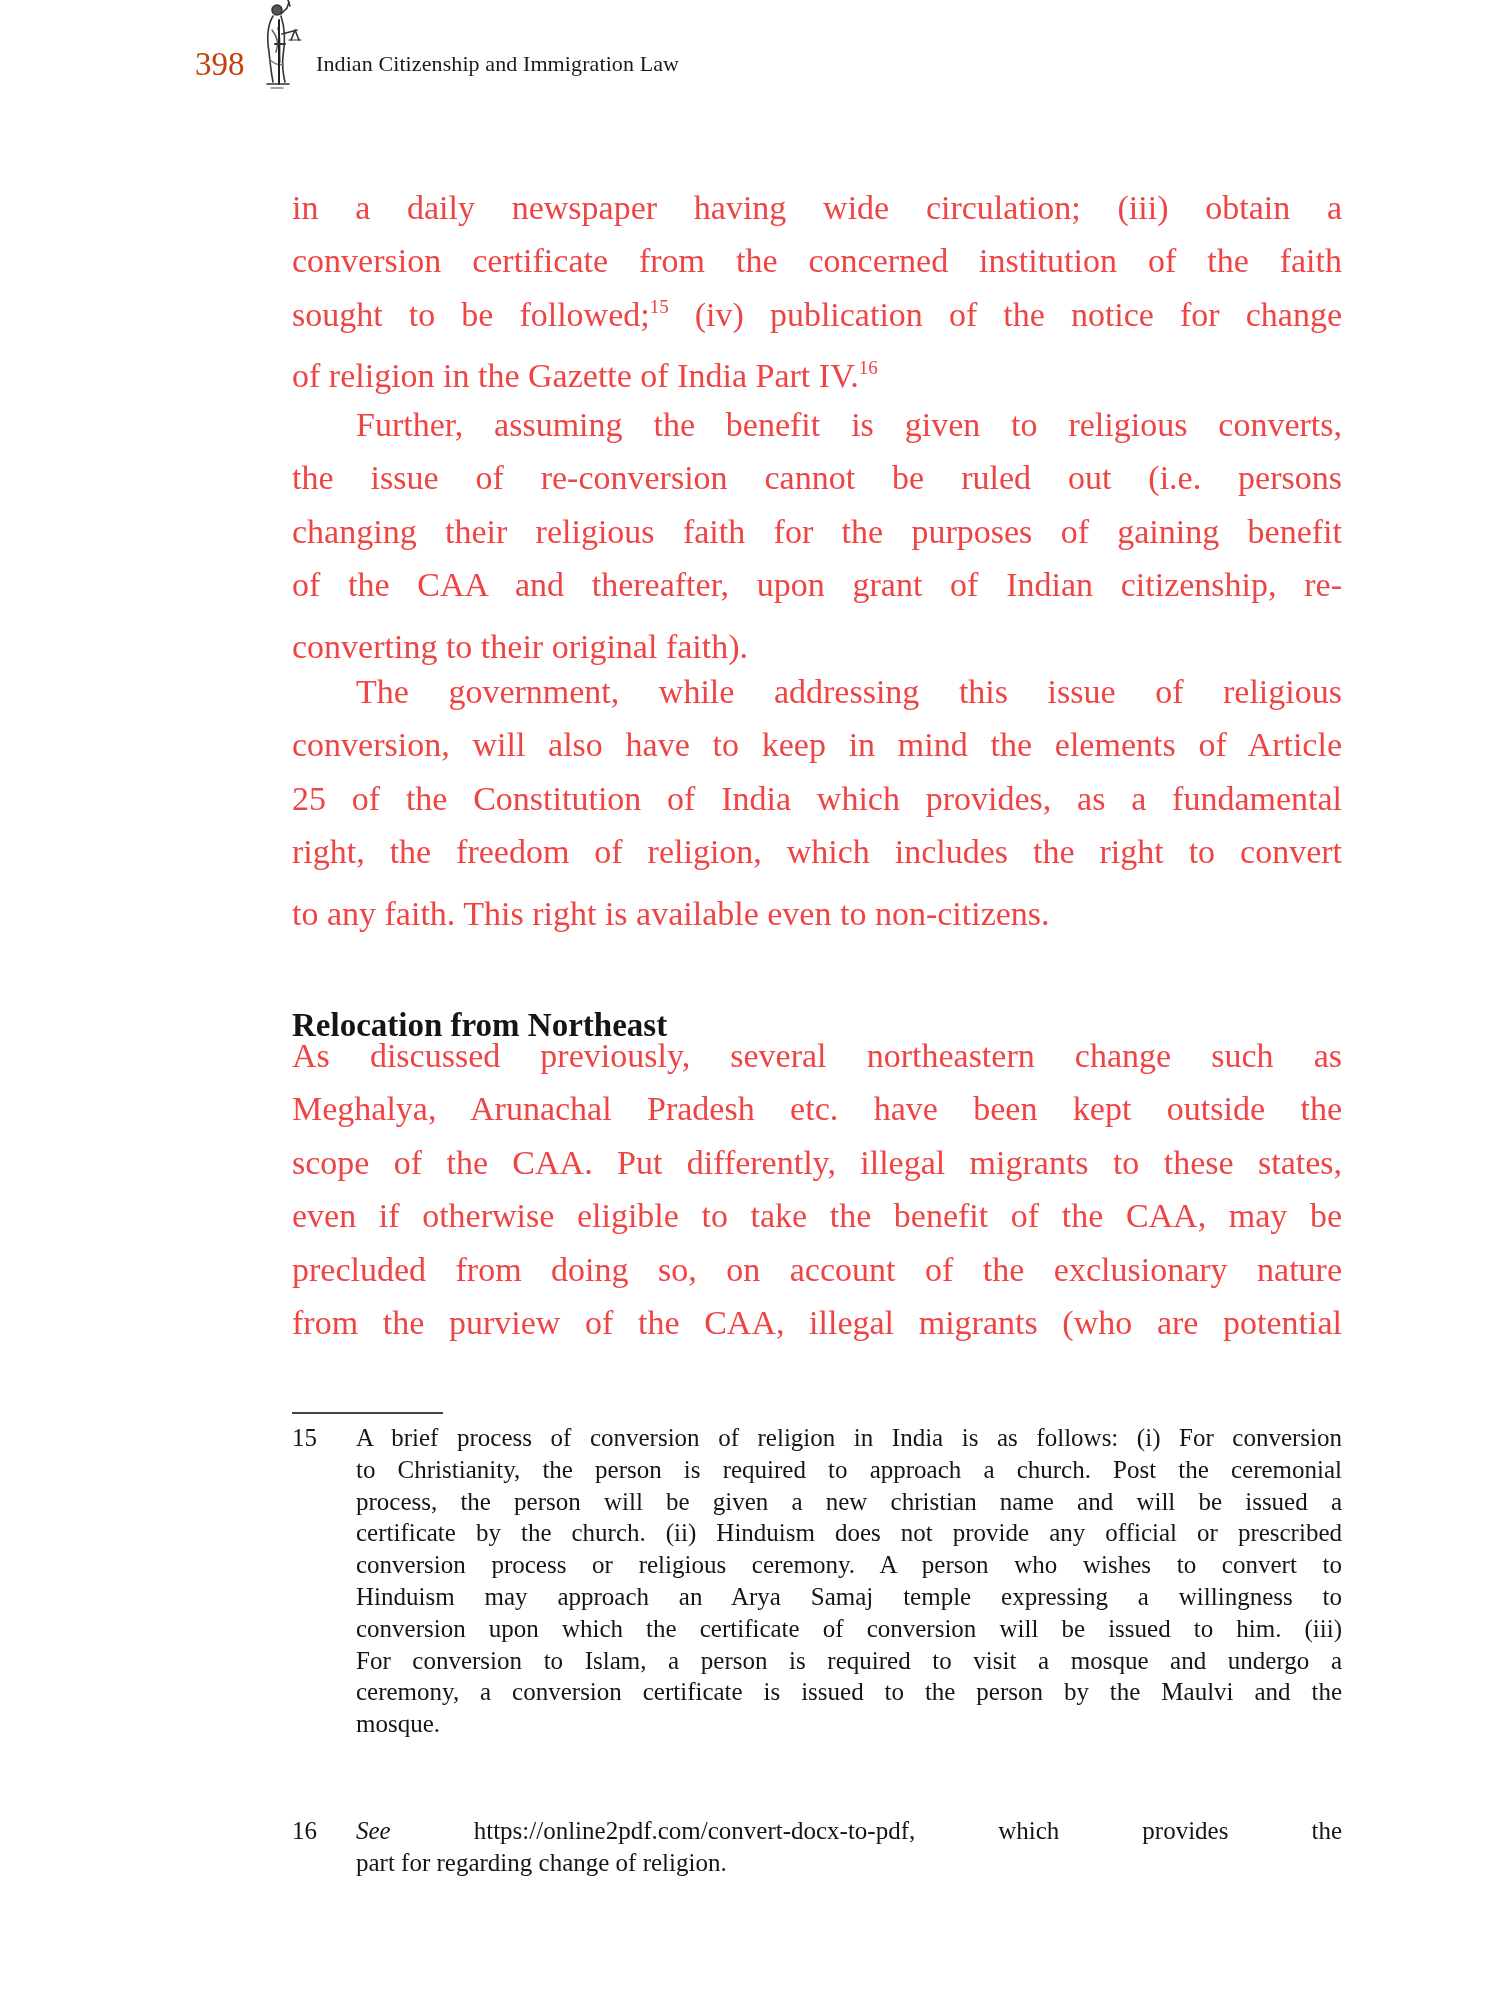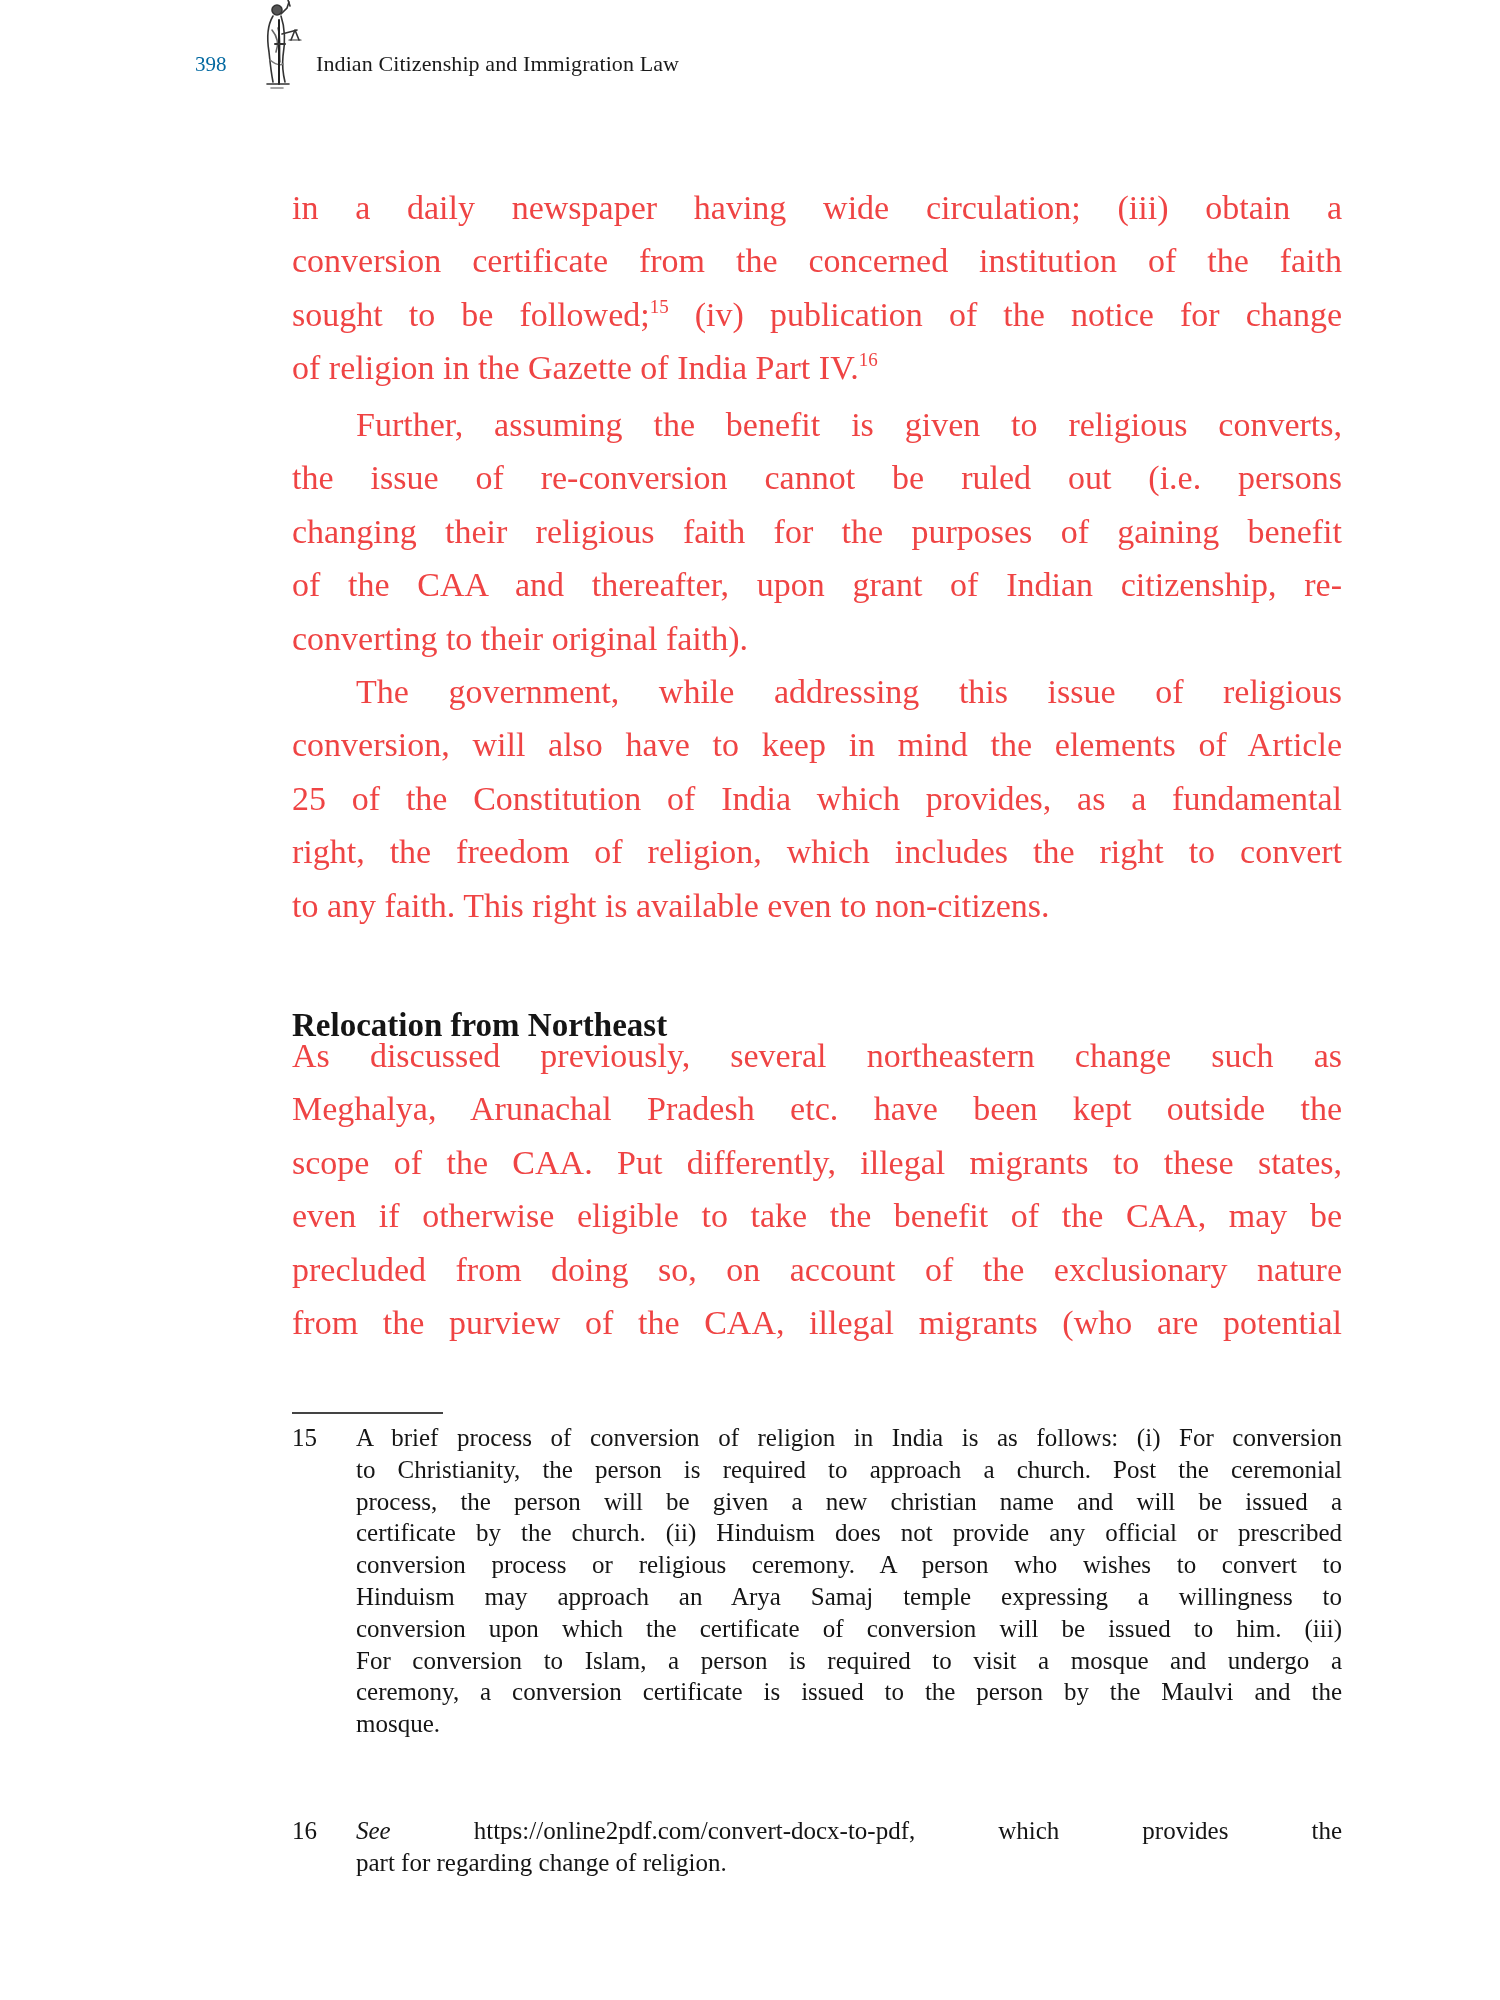--- a/index.html
+++ b/index.html
@@ -19,23 +19,23 @@
       position: absolute;
       left: 195px;
       top: 0;
       height: 110px;
       width: 700px;
     }
     .page-number {
       position: absolute;
       left: 0;
       top: 49px;
-      font-size: 21px;
+      font-size: 33px;
       line-height: 30px;
-      color: #0369a1;
+      color: #c2410c;
     }
     .emblem {
       position: absolute;
       left: 60px;
       top: 0;
       width: 50px;
       height: 92px;
     }
     .book-title {
       position: absolute;
@@ -61,20 +61,21 @@
     .line {
       display: block;
       text-align: justify;
       text-align-last: justify;
       white-space: nowrap;
       height: 53.4px;
       overflow: visible;
     }
     .line.last {
       text-align-last: left;
+      margin-top: 8px;
     }
     .line.indent {
       padding-left: 64px;
     }
     sup {
       font-size: 19px;
       line-height: 0;
       vertical-align: 13px;
     }
     .section-heading {

